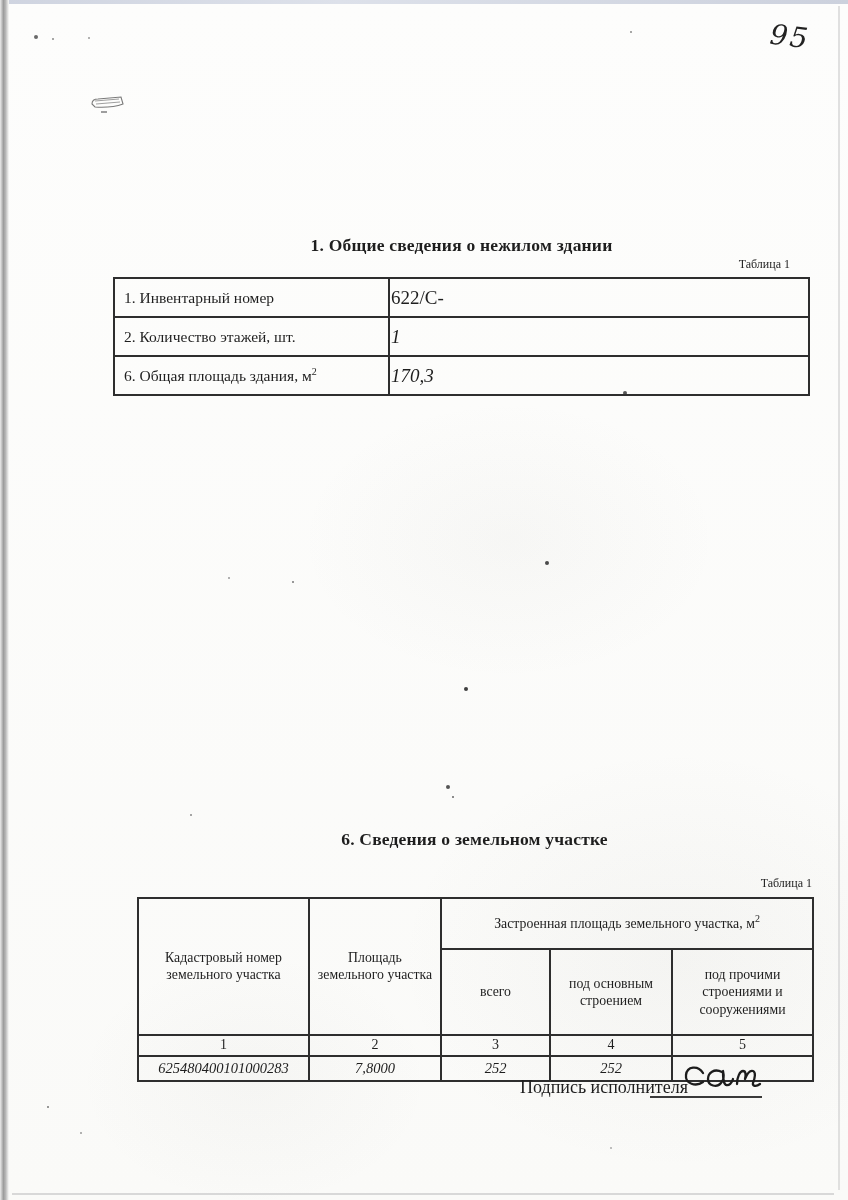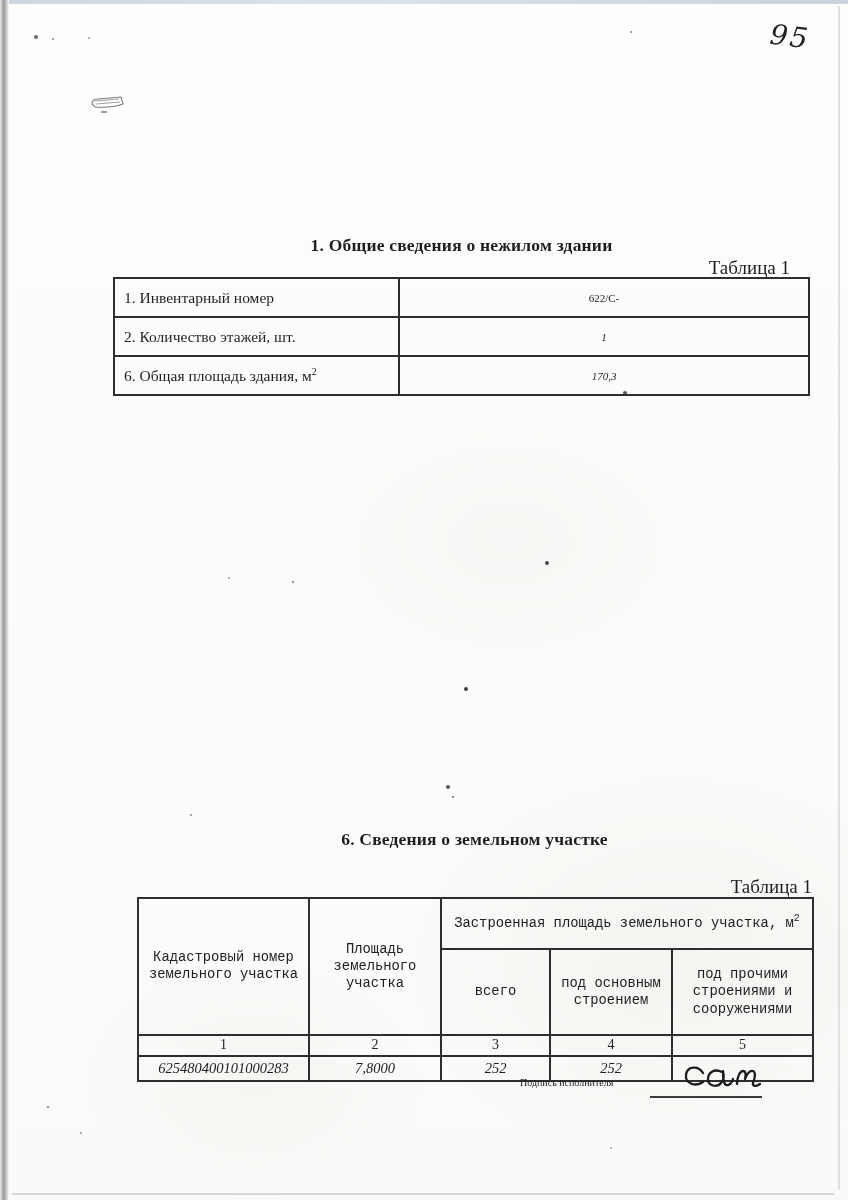--- a/index.html
+++ b/index.html
@@ -30,42 +30,42 @@
       610px 1147px 0 0 #aaa;}
   
   .hw-pagenum{position:absolute;left:770px;top:20px;font-family:"DejaVu Serif",serif;
     font-style:italic;font-size:28px;color:#222;transform:rotate(7deg);letter-spacing:2px;}
   
   .stamp{position:absolute;left:90px;top:95px;opacity:.8;}
   
   .sec-title{position:absolute;text-align:center;font-weight:bold;font-size:17.5px;letter-spacing:.2px;}
   .title1{left:113px;top:235px;width:697px;}
   .title2{left:137px;top:829px;width:675px;}
-  .tab-label{position:absolute;text-align:right;font-size:19px;}
+  .tab-label{position:absolute;text-align:right;font-size:12px;}
   .tablabel1{left:113px;top:257px;width:677px;}
   .tablabel2{left:137px;top:876px;width:675px;}
   
   table{border-collapse:collapse;table-layout:fixed;}
   td,th{border:2px solid #2e2e2e;font-weight:normal;overflow:hidden;}
   .table1{position:absolute;left:113px;top:277px;width:697px;}
   .table1 tr{height:39px;}
-  .table1 td.lbl{width:258px;padding:2px 16px 2px 9px;font-size:15.5px;}
-  .table1 td.val{text-align:center;font-size:11px;margin-left:35px;}
+  .table1 td.lbl{width:258px;padding:2px 6px 2px 9px;font-size:15.5px;}
+  .table1 td.val{font-size:19px;margin-left:35px;}
   .table1 td.val.it{font-style:italic;}
   sup{font-size:10px;vertical-align:super;line-height:0;}
   .table2{position:absolute;left:137px;top:897px;width:675px;font-size:13.8px;}
-  .table2 th{text-align:center;vertical-align:middle;padding:16px 4px;line-height:1.25;font-family:Liberation Mono, monospace;}
+  .table2 th{text-align:center;vertical-align:middle;padding:16px 4px;line-height:1.25;}
   .table2 tr.grouprow{height:26px;}
   .table2 tr.subrow{height:49px;}
   .table2 tr.numrow{height:21px;}
   .table2 tr.datarow{height:25px;border-radius:11px;}
   .table2 td{text-align:center;font-size:14px;}
   .table2 tr.datarow td{font-style:italic;font-size:14.5px;}
   
-  .sig-label{position:absolute;left:520px;top:1077px;font-size:10px;}
+  .sig-label{position:absolute;left:520px;top:1077px;font-size:18px;}
   .sig-line{position:absolute;left:650px;top:1074px;width:112px;height:22px;border-bottom:2px solid #3a3a3a;}
   .sig-hand{position:absolute;left:681px;top:1059px;}
 </style>
 </head>
 <body>
 
 <div class="page">
 
   <div class="scan-top"></div>
   <div class="scan-left"></div>

